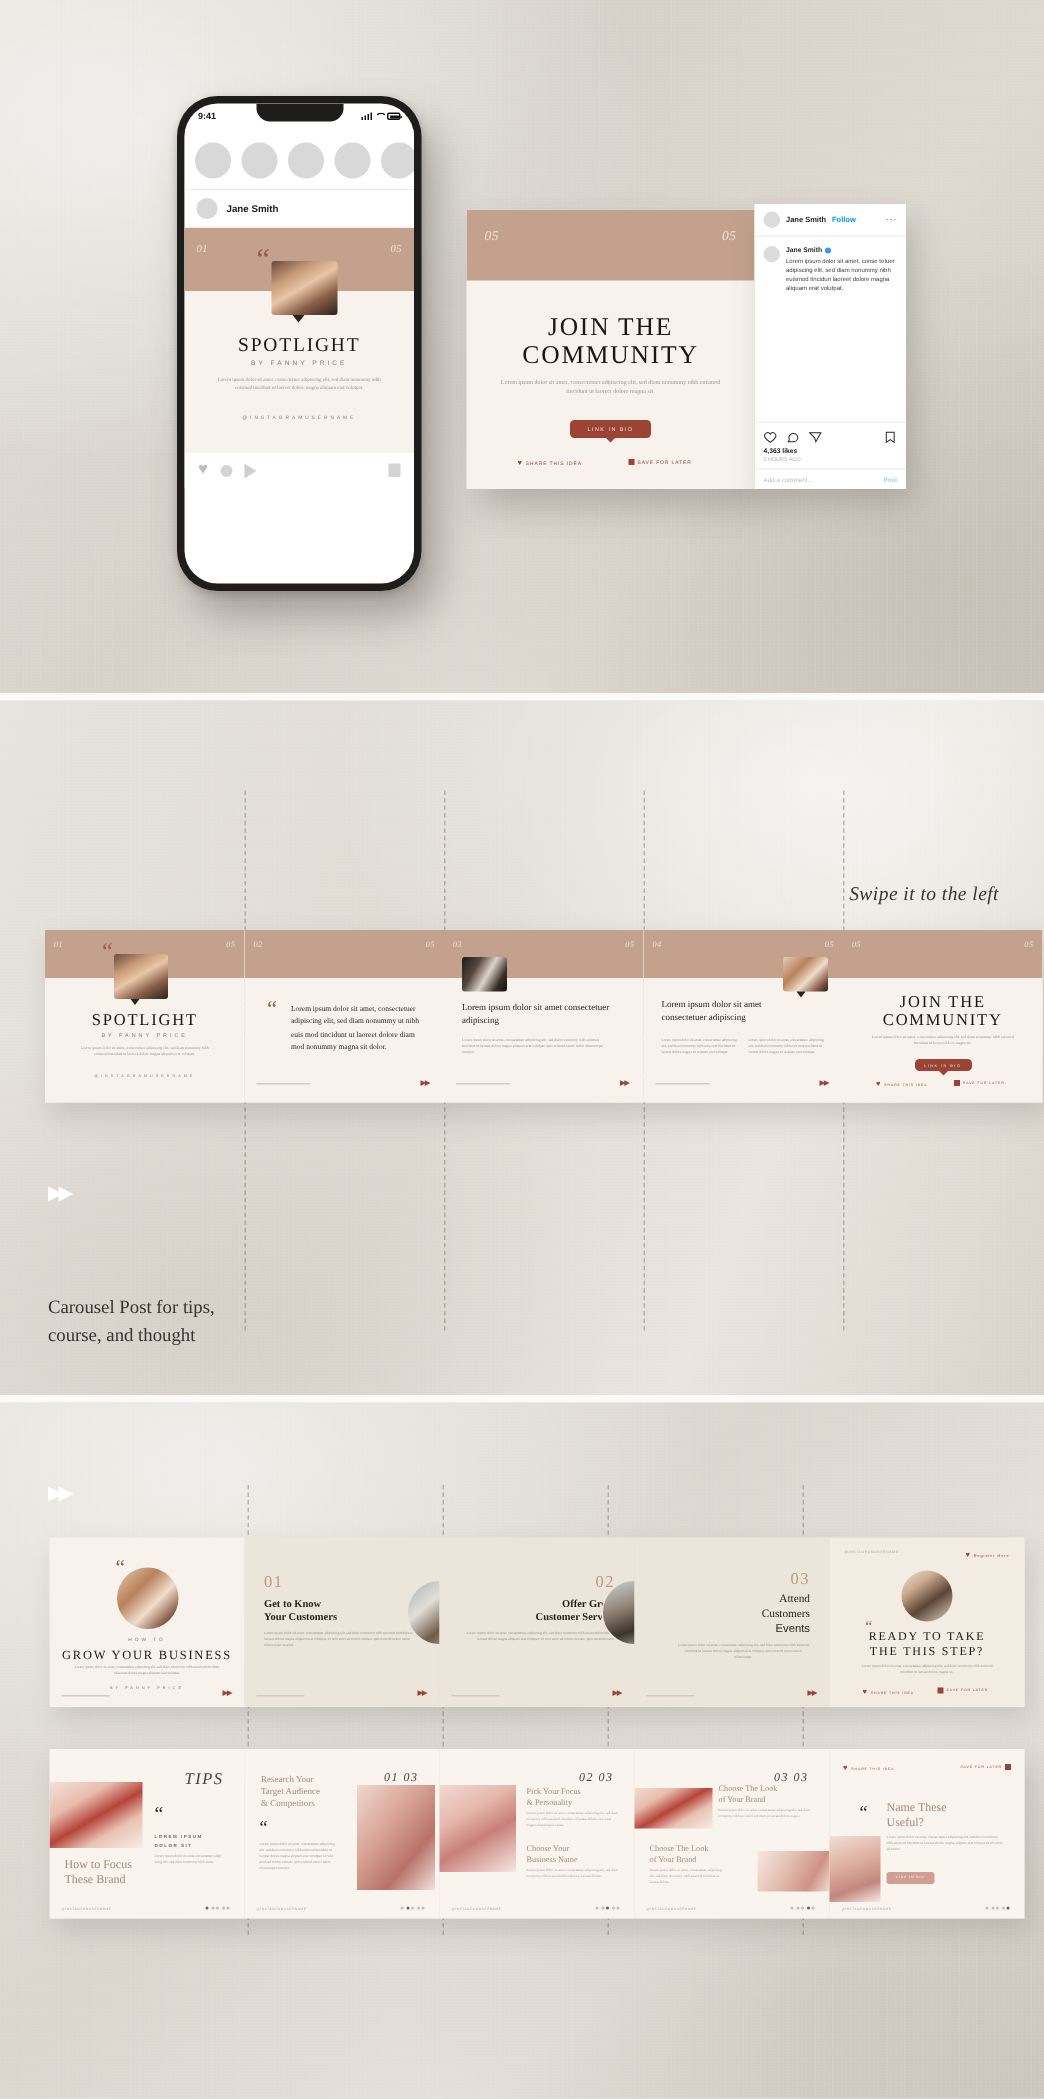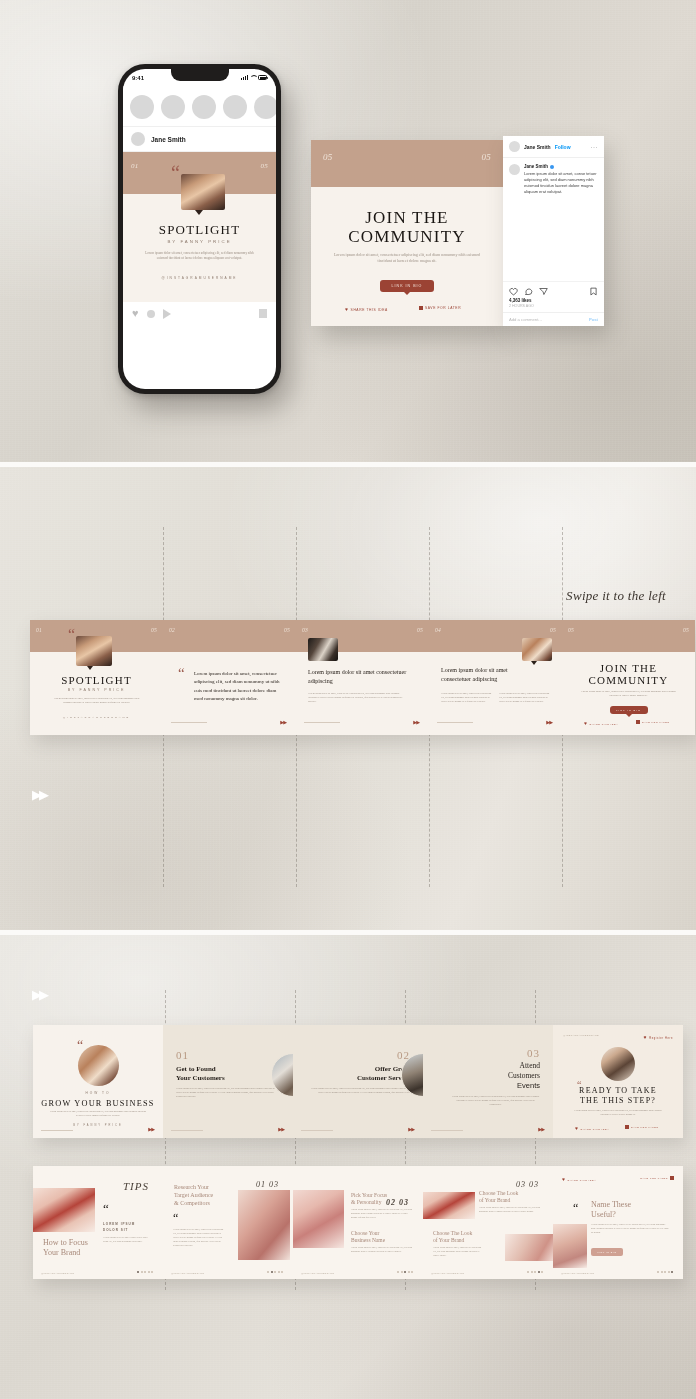--- a/index.html
+++ b/index.html
@@ -269,20 +269,24 @@
 
     <div class="vdash" style="left:163px; top:60px; height:360px;"></div>
     <div class="vdash" style="left:296px; top:60px; height:360px;"></div>
     <div class="vdash" style="left:429px; top:60px; height:360px;"></div>
     <div class="vdash" style="left:562px; top:60px; height:360px;"></div>
 
     <div class="caption swipe" style="right:30px; top:121px;">Swipe it to the left</div>
 
     <div class="bigff" style="left:32px; top:320px;">▶▶</div>
 
+    <div class="caption carousel-note" style="left:32px; top:395px;">
+      <div>Carousel Post for tips,</div>
+      <div>course, and thought</div>
+    </div>
 
     <div style="position:absolute; left:30px; top:153px; display:flex; box-shadow:4px 8px 18px rgba(90,84,78,.2);">
 
       <div class="slide" style="width:133px; height:115px;">
         <div class="band" style="height:32px;"></div>
         <div class="num" style="left:6px; top:7px; font-size:5.5px;">01</div>
         <div class="num" style="right:6px; top:7px; font-size:5.5px;">05</div>
         <div class="quote" style="position:absolute; left:38px; top:9px; font-size:16px;">“</div>
         <div class="photo ph-portrait" style="position:absolute; left:46px; top:16px; width:36px; height:30px; border-radius:2px;">
           <div style="position:absolute;left:11px;bottom:-4px;width:0;height:0;border-left:3px solid transparent;border-right:3px solid transparent;border-top:4px solid #2e211b;"></div>
@@ -370,21 +374,21 @@
         <div class="sub" style="position:absolute; left:0; right:0; top:66px; font-size:3.2px;">HOW TO</div>
         <div class="ttl" style="position:absolute; left:0; right:0; top:74px; font-size:8.3px;">GROW YOUR BUSINESS</div>
         <div class="body-txt" style="position:absolute; left:16px; right:16px; top:85px; font-size:2.4px;">Lorem ipsum dolor sit amet, consectetuer adipiscing elit, sed diam nonummy nibh euismod tincidunt ut laoreet dolore magna aliquam erat volutpat.</div>
         <div class="sub" style="position:absolute; left:0; right:0; top:99px; font-size:2.6px;">BY FANNY PRICE</div>
         <div class="footline" style="position:absolute; left:8px; width:32px; bottom:7px;"></div>
         <div class="ffwd" style="position:absolute; right:9px; bottom:6px;">▶▶</div>
       </div>
 
       <div class="slide" style="width:130px; height:113px; background:#ece5da;">
         <div style="position:absolute; left:13px; top:24px; font-family:'Liberation Serif',serif; font-size:11px; color:#b89a84; letter-spacing:1px;">01</div>
-        <div style="position:absolute; left:13px; top:40px; font-family:'Liberation Serif',serif; font-size:7px; color:#241e19; font-weight:bold;">Get to Found</div>
+        <div style="position:absolute; left:13px; top:40px; font-family:'Liberation Serif',serif; font-size:7px; color:#241e19; font-weight:bold;">Get to Know</div>
         <div style="position:absolute; left:13px; top:49px; font-family:'Liberation Serif',serif; font-size:7px; color:#241e19; font-weight:bold;">Your Customers</div>
         <div style="position:absolute; left:13px; right:14px; top:62px; font-size:2.4px; color:#9d9186; line-height:1.65;">Lorem ipsum dolor sit amet, consectetuer adipiscing elit, sed diam nonummy nibh euismod tincidunt ut laoreet dolore magna aliquam erat volutpat. Ut wisi enim ad minim veniam, quis nostrud exerci tation ullamcorper suscipit.</div>
         <div class="photo ph-work1" style="position:absolute; right:-22px; top:28px; width:44px; height:44px; border-radius:50%; border:1.5px solid #ece5da;"></div>
         <div class="footline" style="position:absolute; left:8px; width:32px; bottom:7px;"></div>
         <div class="ffwd" style="position:absolute; right:9px; bottom:6px;">▶▶</div>
       </div>
 
       <div class="slide" style="width:130px; height:113px; background:#ece5da;">
         <div style="position:absolute; right:13px; top:24px; font-family:'Liberation Serif',serif; font-size:11px; color:#b89a84; letter-spacing:1px;">02</div>
         <div style="position:absolute; right:13px; top:40px; text-align:right; font-family:'Liberation Serif',serif; font-size:7px; color:#241e19; font-weight:bold;">Offer Great</div>
@@ -423,21 +427,21 @@
         </div>
       </div>
     </div>
 
     <div style="position:absolute; left:33px; top:231px; display:flex; box-shadow:4px 8px 16px rgba(90,84,78,.18);">
 
       <div class="slide" style="width:130px; height:113px; background:#f9f4ee;">
         <div style="position:absolute; right:14px; top:14px; font-family:'Liberation Serif',serif; font-style:italic; font-size:11px; color:#4b423a; letter-spacing:1px;">TIPS</div>
         <div class="photo ph-lips" style="position:absolute; left:0; top:22px; width:62px; height:44px;"></div>
         <div style="position:absolute; left:10px; top:72px; font-family:'Liberation Serif',serif; font-size:8px; color:#a8897a;">How to Focus</div>
-        <div style="position:absolute; left:10px; top:82px; font-family:'Liberation Serif',serif; font-size:8px; color:#a8897a;">Your Brand</div>
+        <div style="position:absolute; left:10px; top:82px; font-family:'Liberation Serif',serif; font-size:8px; color:#a8897a;">These Brand</div>
         <div style="position:absolute; left:70px; top:38px; font-family:'Liberation Serif',serif; font-size:13px; color:#1f1a16; line-height:.7;">“</div>
         <div class="tiny" style="position:absolute; left:70px; top:56px; font-size:3px; color:#7b6a5e; font-weight:bold; letter-spacing:1px;">LOREM IPSUM</div>
         <div class="tiny" style="position:absolute; left:70px; top:62px; font-size:3px; color:#7b6a5e; font-weight:bold; letter-spacing:1px;">DOLOR SIT</div>
         <div style="position:absolute; left:70px; right:10px; top:70px; font-size:2.4px; color:#a59a8e; line-height:1.7;">Lorem ipsum dolor sit amet consectetuer adipi scing elit, sed diam nonummy nibh amet.</div>
         <div class="tiny" style="position:absolute; left:8px; bottom:5px; font-size:2.1px;">@INSTAGRAMUSERNAME</div>
         <div class="dots" style="position:absolute; right:10px; bottom:6px;">
             <i class="on"></i>
             <i></i>
             <i></i>
             <i></i>
@@ -457,21 +461,21 @@
         <div class="dots" style="position:absolute; right:10px; bottom:6px;">
             <i></i>
             <i class="on"></i>
             <i></i>
             <i></i>
             <i></i>
           </div>
       </div>
 
       <div class="slide" style="width:130px; height:113px; background:#f9f4ee;">
-        <div style="position:absolute; right:14px; top:32px; font-family:'Liberation Serif',serif; font-style:italic; font-size:8px; color:#4b423a; letter-spacing:1px;font-weight:bold;">02 03</div>
+        <div style="position:absolute; right:14px; top:14px; font-family:'Liberation Serif',serif; font-style:italic; font-size:8px; color:#4b423a; letter-spacing:1px;">02 03</div>
         <div class="photo ph-pink1" style="position:absolute; left:-5px; top:24px; width:56px; height:58px;"></div>
         <div style="position:absolute; left:58px; top:26px; font-family:'Liberation Serif',serif; font-size:5.5px; color:#a8897a;">Pick Your Focus</div>
         <div style="position:absolute; left:58px; top:33px; font-family:'Liberation Serif',serif; font-size:5.5px; color:#a8897a;">&amp; Personality</div>
         <div style="position:absolute; left:58px; right:10px; top:42px; font-size:2.3px; color:#a59a8e; line-height:1.7;">Lorem ipsum dolor sit amet, consectetuer adipiscing elit, sed diam nonummy nibh euismod tincidunt ut laoreet dolore sit  et amet magna aliquam quis varies.</div>
         <div style="position:absolute; left:58px; top:64px; font-family:'Liberation Serif',serif; font-size:5.5px; color:#a8897a;">Choose Your</div>
         <div style="position:absolute; left:58px; top:71px; font-family:'Liberation Serif',serif; font-size:5.5px; color:#a8897a;">Business Name</div>
         <div style="position:absolute; left:58px; right:10px; top:80px; font-size:2.3px; color:#a59a8e; line-height:1.7;">Lorem ipsum dolor sit amet, consectetuer adipiscing elit, sed diam nonummy nibh ut euismod tincidunt ut laoreet dolores.</div>
         <div class="tiny" style="position:absolute; left:8px; bottom:5px; font-size:2.1px;">@INSTAGRAMUSERNAME</div>
         <div class="dots" style="position:absolute; right:10px; bottom:6px;">
             <i></i>

